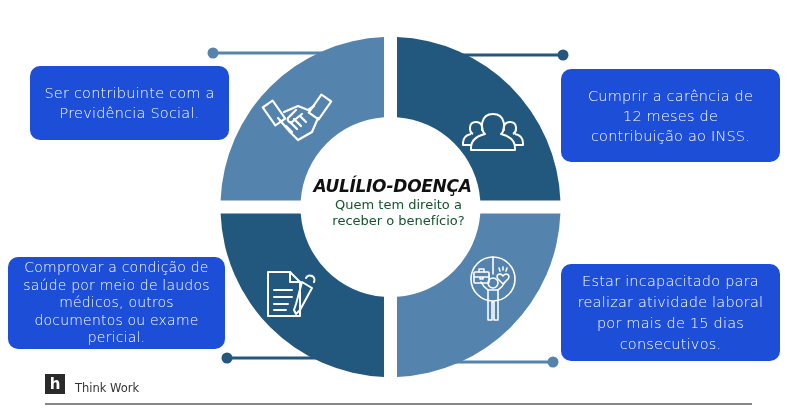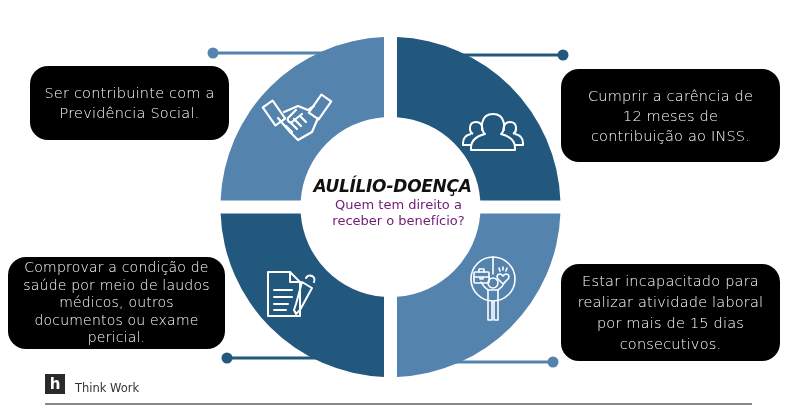--- a/index.html
+++ b/index.html
@@ -1,31 +1,31 @@
 <!DOCTYPE html>
 <html><head>
 <meta charset="utf-8">
 <style>
   html, body { margin: 0; padding: 0; background: #ffffff; }
   body { width: 790px; height: 415px; position: relative; overflow: hidden; font-family: "Liberation Sans", "DejaVu Sans", sans-serif; }
   #diagram { position: absolute; left: 0; top: 0; width: 790px; height: 415px; }
   .box {
-    position: absolute; background: #000000; color: #ffffff; border-radius: 18px;
+    position: absolute; background: #1d4ed8; color: #ffffff; border-radius: 10px;
     display: flex; align-items: center; justify-content: center; text-align: center;
     font-family: "DejaVu Sans", sans-serif; font-size: 14.5px; line-height: 20px; letter-spacing: 0.2px;
     box-sizing: border-box; padding: 2px 12px; font-weight: 300;
   }
   .box span { display: block; white-space: pre-line; }
   #box-tl { left: 30px; top: 66px; width: 199px; height: 74px; }
   #box-tr { left: 561px; top: 69px; width: 219px; height: 93px; }
   #box-bl { left: 8px; top: 257px; width: 217px; height: 92px; line-height: 17.5px; font-size: 14px; }
   #box-br { left: 561px; top: 264px; width: 219px; height: 97px; line-height: 21px; }
   .center-text { position: absolute; left: 300px; top: 176px; width: 185px; text-align: center; }
   .center-title { font-family: "DejaVu Sans", sans-serif; font-weight: bold; font-size: 17px; color: #111111; letter-spacing: -0.3px; line-height: 20px; font-style: italic; }
-  .center-sub { font-family: "DejaVu Sans", sans-serif; font-size: 13px; color: #701a75; line-height: 16px; margin-top: 1px; padding-left: 12px; }
+  .center-sub { font-family: "DejaVu Sans", sans-serif; font-size: 13px; color: #14532d; line-height: 16px; margin-top: 1px; padding-left: 12px; }
   .footer-logo { position: absolute; left: 45px; top: 374px; width: 20px; height: 20px; background: #2a2a2a; color: #ffffff; font-family: "DejaVu Sans", sans-serif; font-weight: bold; font-size: 15px; line-height: 20px; text-align: center; }
   .footer-brand { position: absolute; left: 75px; top: 381px; font-family: "DejaVu Sans", sans-serif; font-size: 11.5px; color: #333333; }
   .footer-divider { position: absolute; left: 45px; top: 403px; width: 707px; height: 1.5px; background: #888888; }
 </style>
 </head>
 <body>
 
 <div id="diagram">
   <svg width="790" height="415" viewBox="0 0 790 415" xmlns="http://www.w3.org/2000/svg" style="position:absolute;left:0;top:0;">
 

